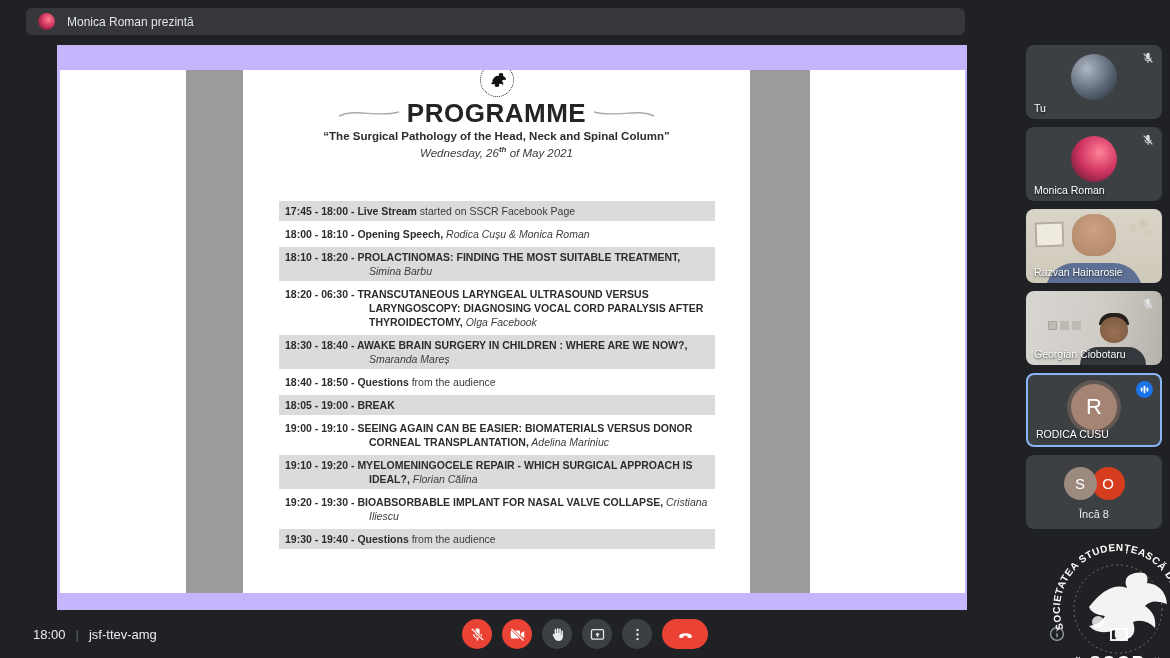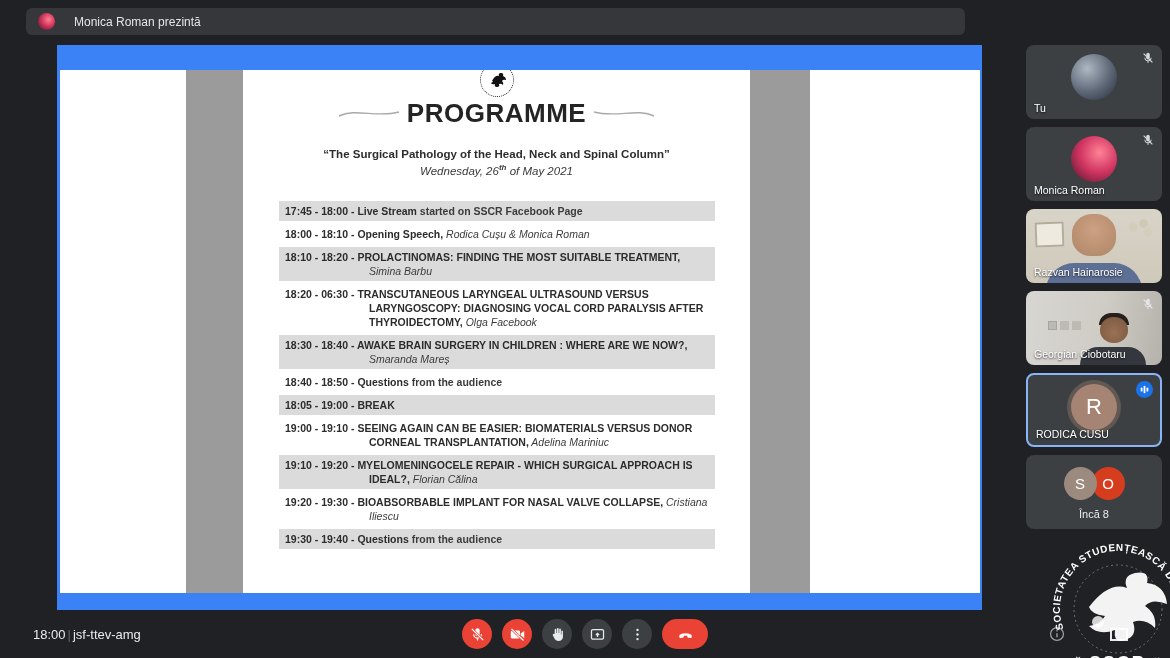--- a/index.html
+++ b/index.html
@@ -1,47 +1,47 @@
 <!DOCTYPE html>
 <html><head>
 <meta charset="utf-8">
 <style>
   html,body{width:1170px;height:658px;margin:0;overflow:hidden;background:#202124;
     font-family:"Liberation Sans",sans-serif;-webkit-font-smoothing:antialiased;}
 
   
   .banner{position:absolute;left:26px;top:8px;width:939px;height:27px;background:#35373a;
-    border-radius:6px;display:flex;align-items:center;gap:19px;padding-left:12px;box-sizing:border-box;}
+    border-radius:6px;display:flex;align-items:center;gap:12px;padding-left:12px;box-sizing:border-box;}
   .banner .bavatar{width:17px;height:17px;border-radius:50%;
     background:radial-gradient(circle at 62% 38%,#ff7f8e 0%,#d1355f 45%,#701b33 85%);}
   .banner .btext{font-size:12px;color:#e3e5e8;}
 
   
-  .share{position:absolute;left:57px;top:45px;width:910px;height:565px;background:#3b82f6;padding-left:15px;}
+  .share{position:absolute;left:57px;top:45px;width:910px;height:565px;background:#c4b5fd;}
   .pagewrap{position:absolute;left:3px;right:2px;top:25px;bottom:17px;background:#fff;overflow:hidden;}
   .graybar{position:absolute;top:0;bottom:0;background:#9b9b9b;}
   .gb1{left:126px;width:57px;}
   .gb2{left:690px;width:60px;}
   .docpage{position:absolute;left:183px;top:0;width:507px;height:100%;text-align:center;}
 
   .doclogo{width:32px;height:32px;margin:-7px auto 0;border-radius:50%;
     border:1.5px dotted #222;background:#fff;display:flex;align-items:center;justify-content:center;}
   .doctitle-row{display:flex;align-items:center;justify-content:center;gap:6px;margin-top:2px;}
   .doctitle{font-size:26px;font-weight:700;color:#242424;letter-spacing:.5px;line-height:28px;}
   .docsub{font-size:12.5px;color:#3c3c3c;letter-spacing:.4px;margin-top:3px;}
-  .docsession{font-size:11.5px;font-weight:700;color:#2d2d2d;margin-top:21px;}
+  .docsession{font-size:11.5px;font-weight:700;color:#2d2d2d;margin-top:3px;}
   .docdate{font-size:11.5px;font-style:italic;color:#3a3a3a;margin-top:3px;}
   .docdate sup{font-size:8px;font-weight:bold;}
 
   .rows{position:absolute;left:36px;top:131px;width:436px;text-align:left;}
   .prow{font-size:10.5px;line-height:14px;padding:3px 6px 3px 90px;text-indent:-84px;
     margin-bottom:3px;color:#2c2c2c;}
   .prow.shaded{background:#dbdbdb;}
   .pt,.pb{font-weight:700;color:#2c2c2c;}
-  .pr{font-weight:700;color:#3b3b3b;}
+  .pr{font-weight:400;color:#3b3b3b;}
   .pi{font-style:italic;color:#3b3b3b;}
 
   
   .tile{position:absolute;left:1026px;width:136px;height:74px;border-radius:8px;background:#3c4043;
     overflow:hidden;box-sizing:border-box;padding-left:35px;}
   .tile.active{border:2px solid #8ab4f8;}
   .pname{position:absolute;left:8px;bottom:5px;font-size:10.5px;color:#fff;
     text-shadow:0 1px 2px rgba(0,0,0,.75);white-space:nowrap;}
   .micoff-sm{position:absolute;top:6px;right:7px;width:14px;height:14px;opacity:.9;}
   .speakicon{position:absolute;top:6px;right:7px;width:17px;height:17px;border-radius:50%;
@@ -76,21 +76,21 @@
   
   .ovwrap{position:absolute;left:0;right:0;top:12px;display:flex;justify-content:center;}
   .ovc{width:33px;height:33px;border-radius:50%;display:flex;align-items:center;justify-content:center;
     font-size:15px;color:#fff;}
   .ovc.s{background:#9c8a7e;z-index:1;}
   .ovc.o{background:#d63c1e;margin-left:-5px;}
   .ovlabel{position:absolute;left:0;right:0;bottom:9px;text-align:center;font-size:11px;color:#e8eaed;}
 
   
   .bottombar{position:absolute;left:0;right:0;bottom:0;height:48px;background:#202124;}
-  .meta{position:absolute;left:33px;top:0;height:48px;display:flex;align-items:center;gap:2px;
+  .meta{position:absolute;left:33px;top:0;height:48px;display:flex;align-items:center;gap:10px;
     font-size:13px;color:#e8eaed;}
   .meta .sep{color:#5f6368;}
   .controls{position:absolute;left:50%;top:9px;transform:translateX(-50%);display:flex;gap:10px;align-items:center;}
   .cbtn{width:30px;height:30px;border-radius:50%;background:#3c4043;border:none;padding:0;
     display:flex;align-items:center;justify-content:center;cursor:pointer;}
   .cbtn.danger{background:#ea4335;}
   .cbtn.end{width:46px;border-radius:17px;}
   .cbtn svg{width:17px;height:17px;}
   .infobtn{position:absolute;left:1048px;top:15px;width:18px;height:18px;background:none;border:none;padding:0;cursor:pointer;}
 

